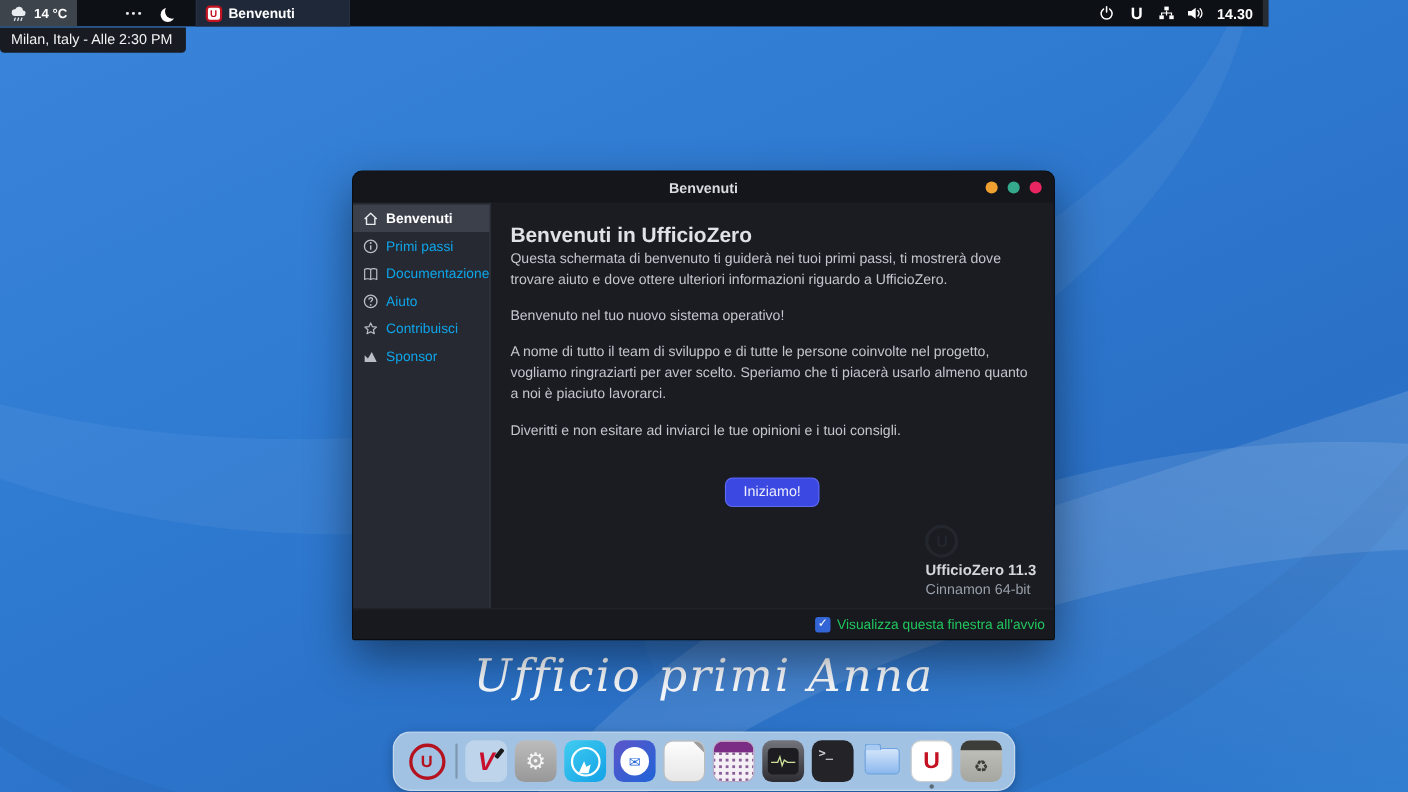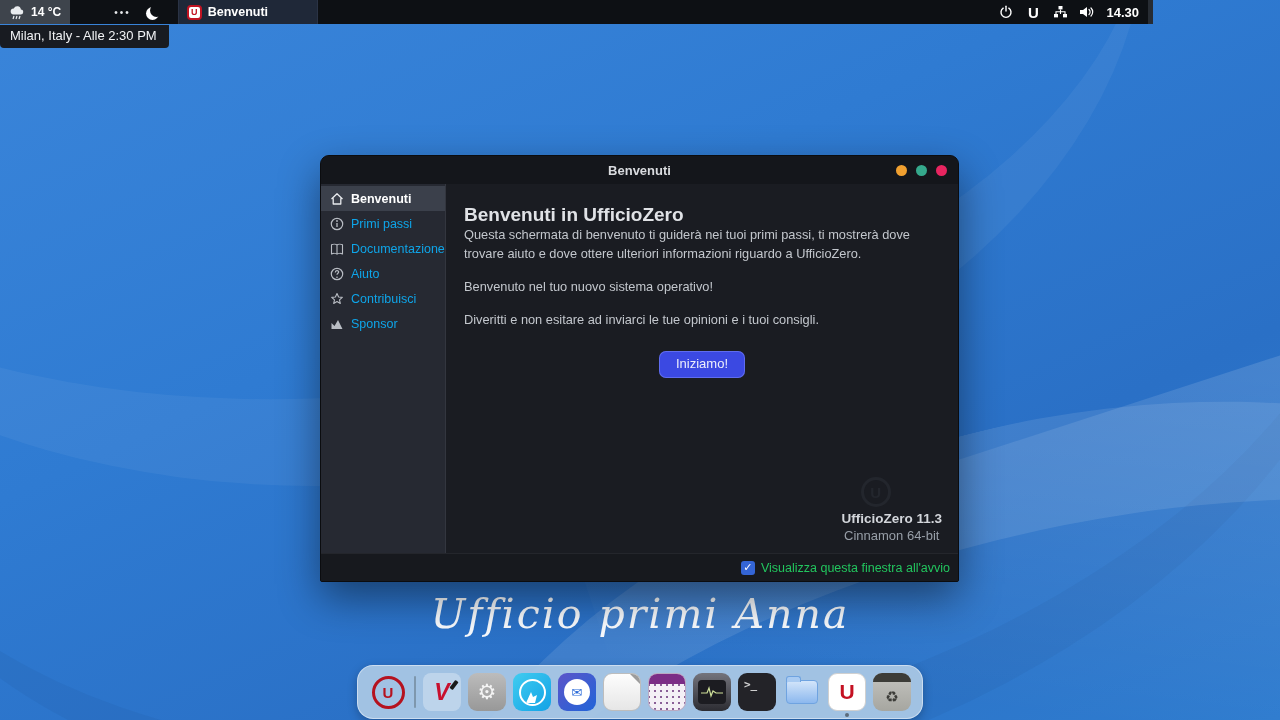--- a/index.html
+++ b/index.html
@@ -58,25 +58,25 @@
   .win-body { flex:1 1 auto; display:flex; min-height:0; }
   .sidebar { width:125px; flex:0 0 auto; background:#262932; border-right:1px solid #33363f; padding-top:2px; }
   .side-item { height:25px; display:flex; align-items:center; gap:7px; padding:0 9px;
     font-size:12.5px; color:#0ea5e9; cursor:default; }
   .side-item.selected { background:#3b404b; color:#ffffff; font-weight:bold; }
   .side-item svg { flex:0 0 auto; }
 
   .content { flex:1 1 auto; padding:20px 18px 0 18px; position:relative; }
   .content h1 { font-size:19px; font-weight:bold; color:#e0e2e6; }
   .content p { font-size:12.8px; color:#c3c7cd; line-height:1.48; margin-bottom:14px; max-width:487px; }
-  .cta-row { text-align:center; margin-top:21px; }
+  .cta-row { text-align:center; margin-top:33px; }
   .cta-btn { display:inline-block; background:#3b49e2; color:#eceefc; font-size:13px;
     font-family:"Liberation Sans", sans-serif; padding:5px 17px 7px; border:none; border-radius:7px;
     box-shadow:inset 0 0 0 1px rgba(140,150,255,0.45); cursor:pointer; }
-  .version-block { position:absolute; right:16px; bottom:10px; text-align:center; }
+  .version-block { position:absolute; right:16px; bottom:10px; text-align:left; }
   .ver-logo { display:inline-flex; align-items:center; justify-content:center; width:30px; height:30px;
     border:3px solid #23262d; border-radius:50%; color:#23262d; font-size:15px; font-weight:bold;
     margin-right:32px; margin-bottom:4px; }
   .ver-title { font-size:13.5px; font-weight:bold; color:#d3d6db; }
   .ver-sub { font-size:13px; color:#989fa8; margin-top:2px; }
 
   .win-footer { height:28px; flex:0 0 auto; background:#17191e; border-top:1px solid #24262c;
     display:flex; align-items:center; justify-content:flex-end; gap:6px; padding-right:8px; }
   .checkbox { width:14px; height:14px; background:#3465d6; border-radius:3px; color:#fff;
     font-size:11px; line-height:1; display:flex; align-items:center; justify-content:center; cursor:pointer; }
@@ -241,20 +241,21 @@
           <polygon points="1.5,12 1.5,6 4.5,9 8,3 12.5,12" fill="#b9bdc4"></polygon>
         </svg>
         <span>Sponsor</span>
       </div>
     </div>
 
     <div class="content">
       <h1>Benvenuti in UfficioZero</h1>
       <p>Questa schermata di benvenuto ti guiderà nei tuoi primi passi, ti mostrerà dove trovare aiuto e dove ottere ulteriori informazioni riguardo a UfficioZero.</p>
       <p>Benvenuto nel tuo nuovo sistema operativo!</p>
+      <p>A nome di tutto il team di sviluppo e di tutte le persone coinvolte nel progetto, vogliamo ringraziarti per aver scelto. Speriamo che ti piacerà usarlo almeno quanto a noi è piaciuto lavorarci.</p>
       <p>Diveritti e non esitare ad inviarci le tue opinioni e i tuoi consigli.</p>
       <div class="cta-row">
         <button class="cta-btn">Iniziamo!</button>
       </div>
       <div class="version-block">
         <span class="ver-logo">U</span>
         <div class="ver-title">UfficioZero 11.3</div>
         <div class="ver-sub">Cinnamon 64-bit</div>
       </div>
     </div>

